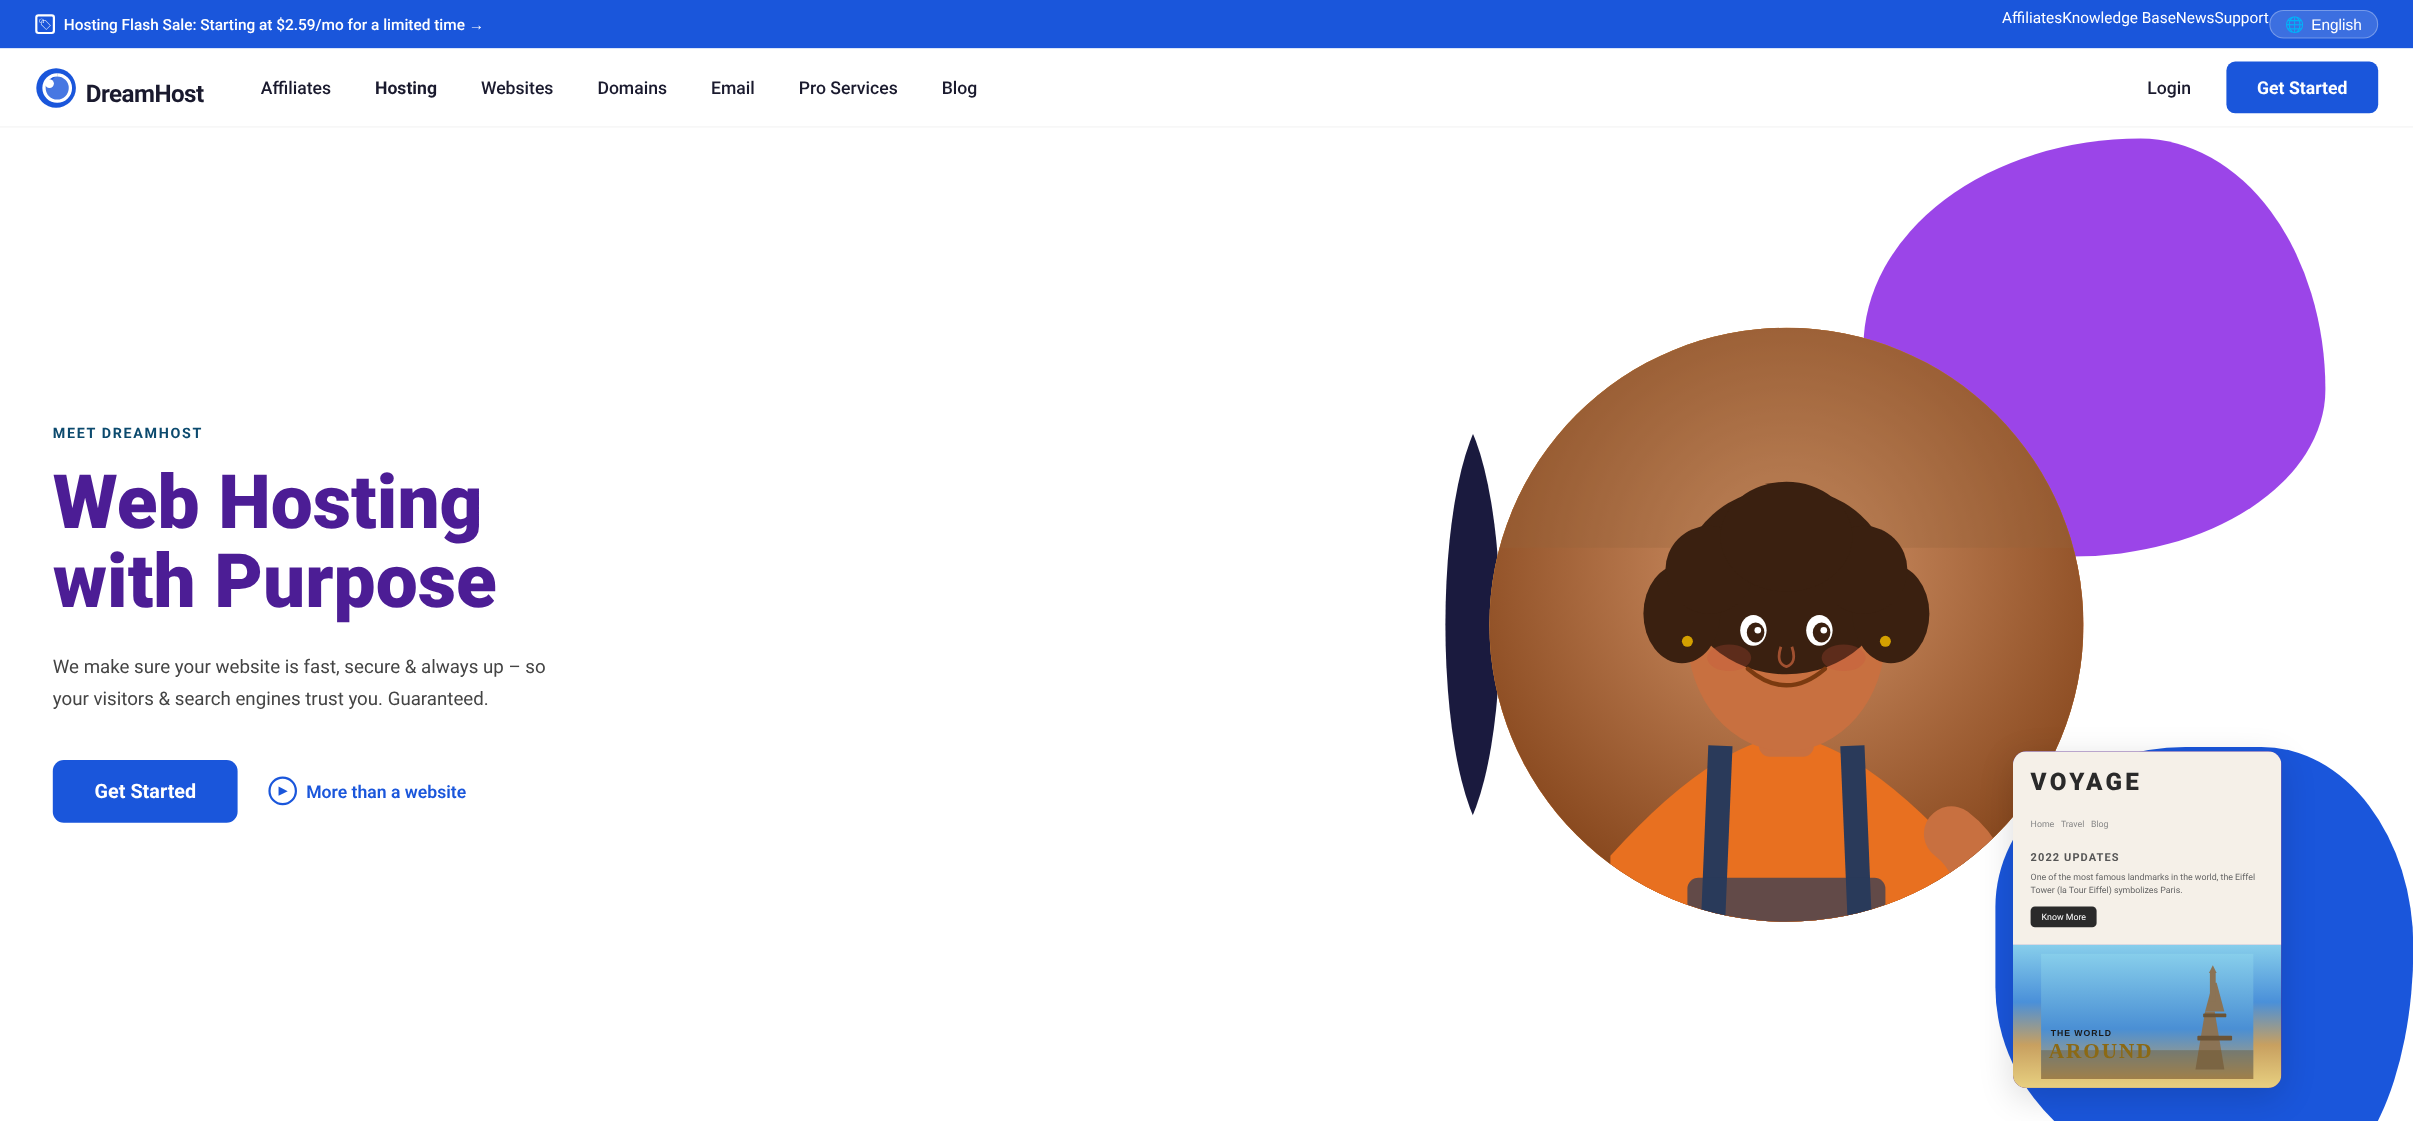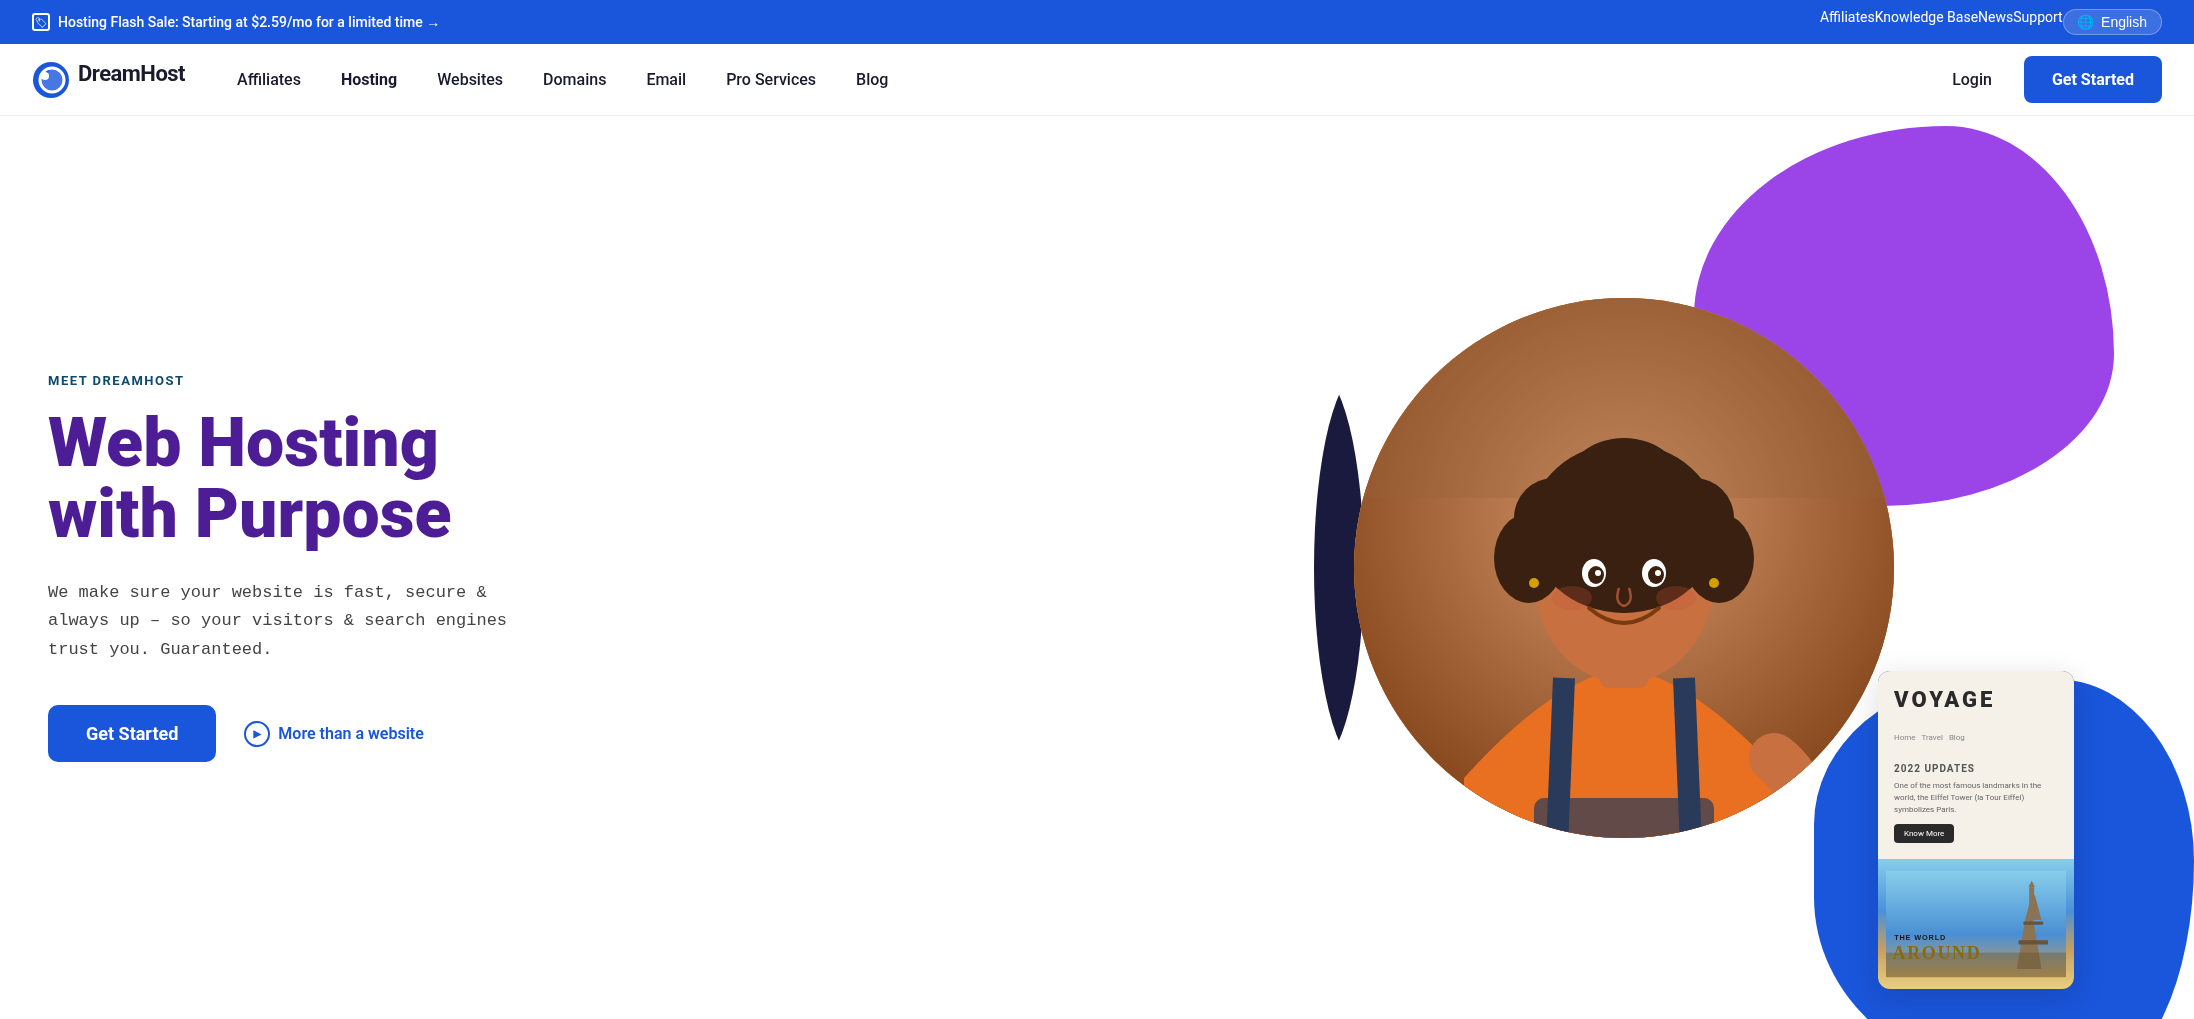--- a/index.html
+++ b/index.html
@@ -64,21 +64,21 @@
     .main-nav {
       display: flex;
       align-items: center;
       padding: 0 32px;
       height: 72px;
       border-bottom: 1px solid #f0f0f0;
       background: #fff;
     }
     .logo {
       display: flex;
-      align-items: flex-start;
+      align-items: flex-end;
       gap: 8px;
       margin-right: 36px;
       text-decoration: none;
     }
     .logo-icon {
       width: 38px;
       height: 38px;
       position: relative;
     }
     .logo-text {
@@ -154,21 +154,20 @@
       line-height: 1.05;
       color: #4c1d95;
       margin-bottom: 28px;
     }
     .hero-subtitle {
       font-size: 17px;
       color: #444;
       line-height: 1.7;
       margin-bottom: 40px;
       max-width: 460px;
-      font-family: Liberation Mono, monospace;
     }
     .hero-actions {
       display: flex;
       align-items: center;
       gap: 28px;
     }
     .hero-cta {
       background: #1a56db;
       color: #fff;
       border: none;
@@ -245,21 +244,21 @@
       overflow: hidden;
       z-index: 3;
       background: linear-gradient(135deg, #f0c060 0%, #e07030 40%, #c05020 70%, #8B4513 100%);
     }
 
     
     .voyage-card {
       position: absolute;
       bottom: 30px;
       right: 120px;
-      width: 196px;
+      width: 244px;
       background: #4c1d95;
       border-radius: 12px;
       overflow: hidden;
       box-shadow: 0 8px 32px rgba(0,0,0,0.15);
       z-index: 10;
     }
     .voyage-card-top {
       background: #f5f0e8;
       padding: 16px;
     }

